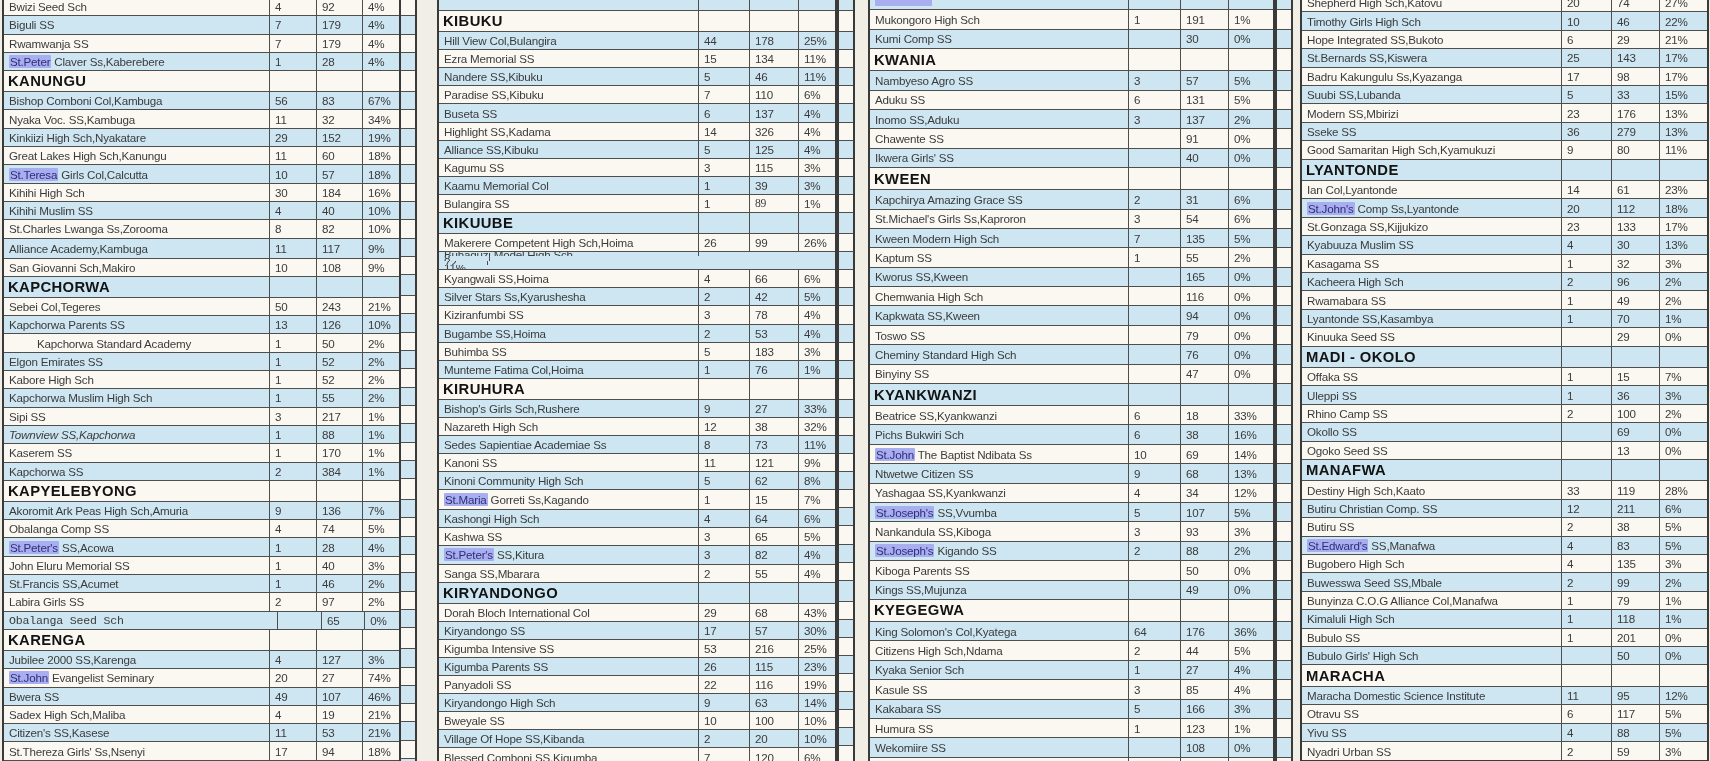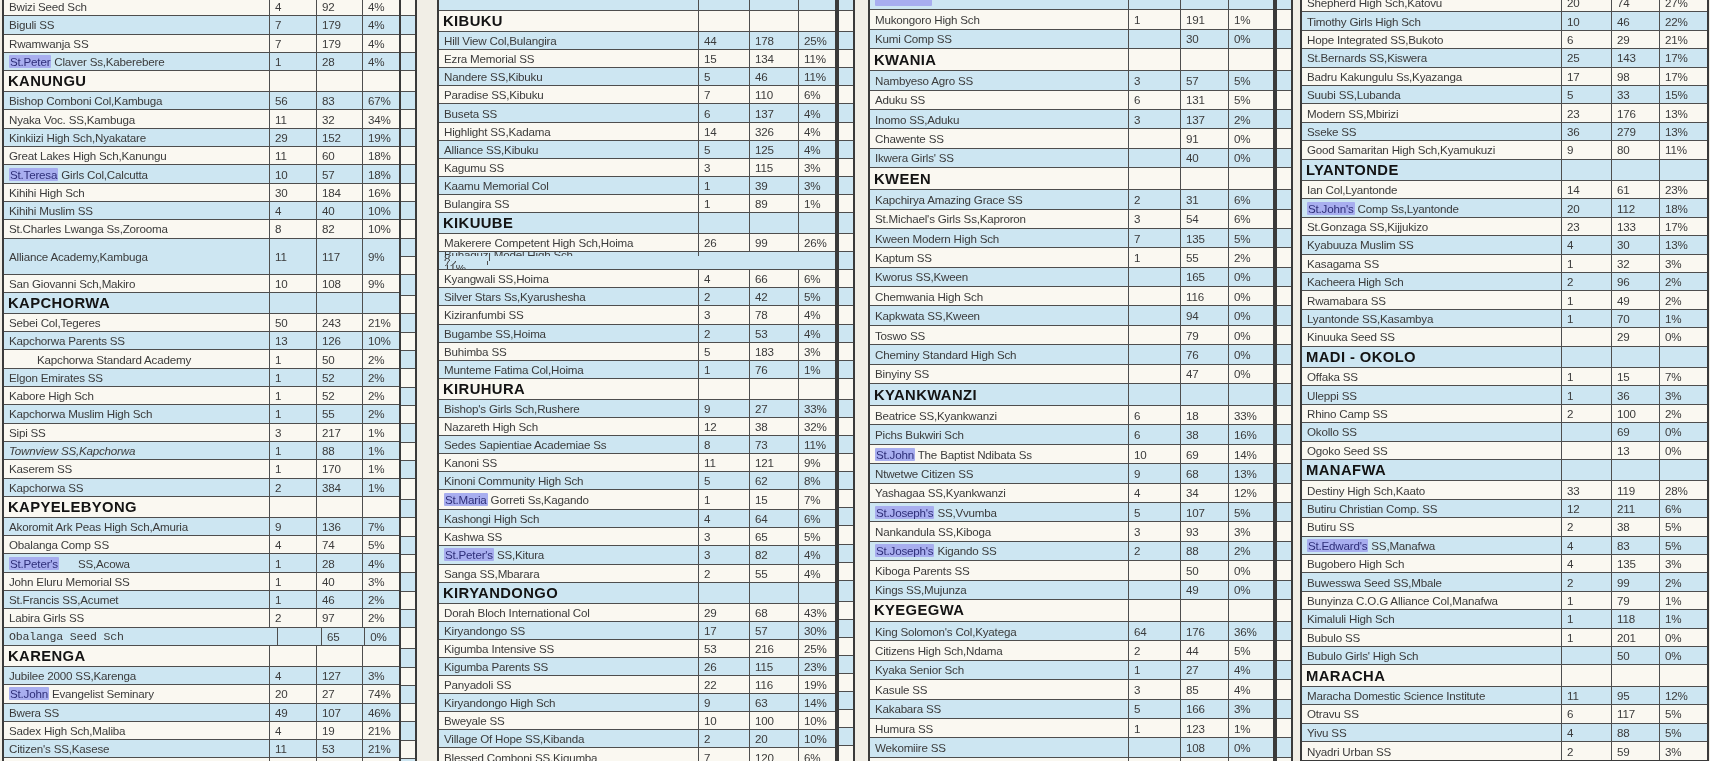--- a/index.html
+++ b/index.html
@@ -206,21 +206,21 @@
         <div class="cell" style="width: 47px;">
           <span>8</span>
         </div>
         <div class="cell" style="width: 46px;">
           <span>82</span>
         </div>
         <div class="cell" style="width: 36px;">
           <span>10%</span>
         </div>
       </div>
-      <div class="row blue" style="height: 36px;">
+      <div class="row blue" style="height: 20px;">
         <div class="cell" style="width: 266px;">
           <span class="rest" style="white-space: pre;">Alliance Academy,Kambuga</span>
         </div>
         <div class="cell" style="width: 47px;">
           <span>11</span>
         </div>
         <div class="cell" style="width: 46px;">
           <span>117</span>
         </div>
         <div class="cell" style="width: 36px;">
@@ -421,21 +421,21 @@
         <div class="cell" style="width: 46px;">
           <span>74</span>
         </div>
         <div class="cell" style="width: 36px;">
           <span>5%</span>
         </div>
       </div>
       <div class="row blue" style="height: 18.3px;">
         <div class="cell" style="width: 266px;">
           <span class="hl">St.Peter's</span>
-          <span class="rest" style="white-space: pre; padding-left: 16px;"> SS,Acowa</span>
+          <span class="rest" style="white-space: pre;"> SS,Acowa</span>
         </div>
         <div class="cell" style="width: 47px;">
           <span>1</span>
         </div>
         <div class="cell" style="width: 46px;">
           <span>28</span>
         </div>
         <div class="cell" style="width: 36px;">
           <span>4%</span>
         </div>
@@ -801,21 +801,21 @@
           <span>3%</span>
         </div>
       </div>
       <div class="row white" style="height: 18.1px;">
         <div class="cell" style="width: 260px;">
           <span class="rest" style="white-space: pre;">Bulangira SS</span>
         </div>
         <div class="cell" style="width: 51px;">
           <span>1</span>
         </div>
-        <div class="cell" style="width: 49px;">
+        <div class="cell" style="width: 49px; font-family: Liberation Serif, serif;">
           <span>89</span>
         </div>
         <div class="cell" style="width: 36px;">
           <span>1%</span>
         </div>
       </div>
       <div class="row blue hdr" style="height: 21px;">
         <div class="cell" style="width: 260px;">
           <span>KIKUUBE</span>
         </div>

